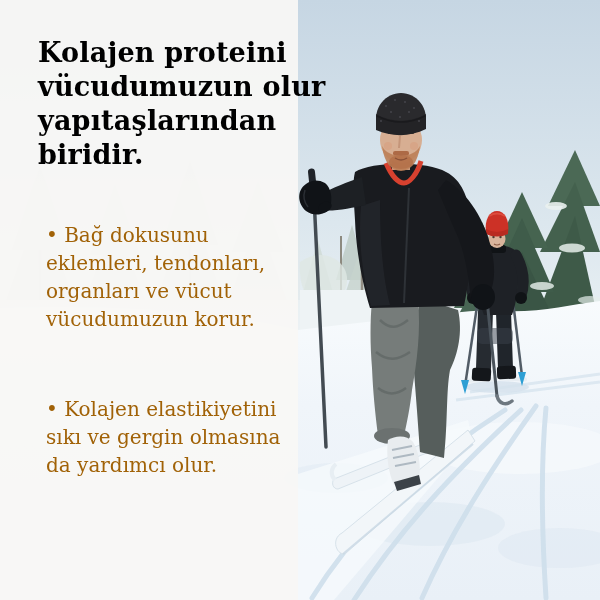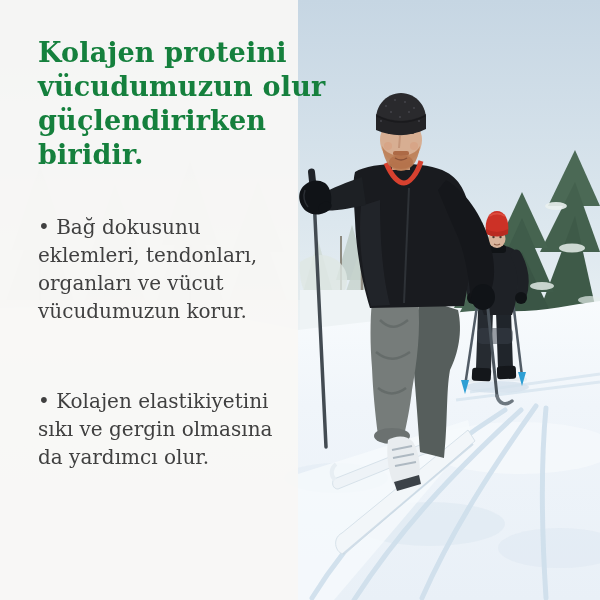--- a/index.html
+++ b/index.html
@@ -1,22 +1,22 @@
 <!DOCTYPE html>
 <html><head>
 <meta charset="utf-8">
 <style>
   html,body{margin:0;padding:0;}
   body{width:600px;height:600px;overflow:hidden;background:#ffffff;}
   .stage{position:relative;width:600px;height:600px;font-family:"DejaVu Serif", serif;}
   .stage svg{position:absolute;left:0;top:0;}
   .text-layer{position:absolute;left:0;top:0;width:298px;height:600px;}
-  .headline{position:absolute;left:38px;top:36px;margin:0;font-size:27px;line-height:34px;font-weight:600;color:#15803d;letter-spacing:.2px;}
+  .headline{position:absolute;left:38px;top:36px;margin:0;font-size:27px;line-height:34px;font-weight:600;color:#000000;letter-spacing:.2px;}
   .headline span{display:block;white-space:nowrap;}
-  .bullet{position:absolute;left:38px;margin:0;font-size:20px;line-height:28px;font-weight:400;color:#404040;}
+  .bullet{position:absolute;left:38px;margin:8px;font-size:20px;line-height:28px;font-weight:400;color:#a16207;}
   .bullet span{display:block;white-space:nowrap;}
   .bullet-1{top:213px;}
   .bullet-2{top:387px;}
 </style>
 </head>
 <body>
 
 <div class="stage">
 
   <svg width="600" height="600" viewBox="0 0 600 600" aria-hidden="true">
@@ -188,21 +188,21 @@
       </g>
     </g>
 
     <rect x="0" y="0" width="298" height="600" fill="#f8f7f5" opacity="0.92"></rect>
   </svg>
 
   <div class="text-layer">
     <h1 class="headline">
       <span>Kolajen proteini</span>
       <span>vücudumuzun olur</span>
-      <span>güçlendirirken</span>
+      <span>yapıtaşlarından</span>
       <span>biridir.</span>
     </h1>
     <p class="bullet bullet-1">
       <span>• Bağ dokusunu</span>
       <span>eklemleri, tendonları,</span>
       <span>organları ve vücut</span>
       <span>vücudumuzun korur.</span>
     </p>
     <p class="bullet bullet-2">
       <span>• Kolajen elastikiyetini</span>

